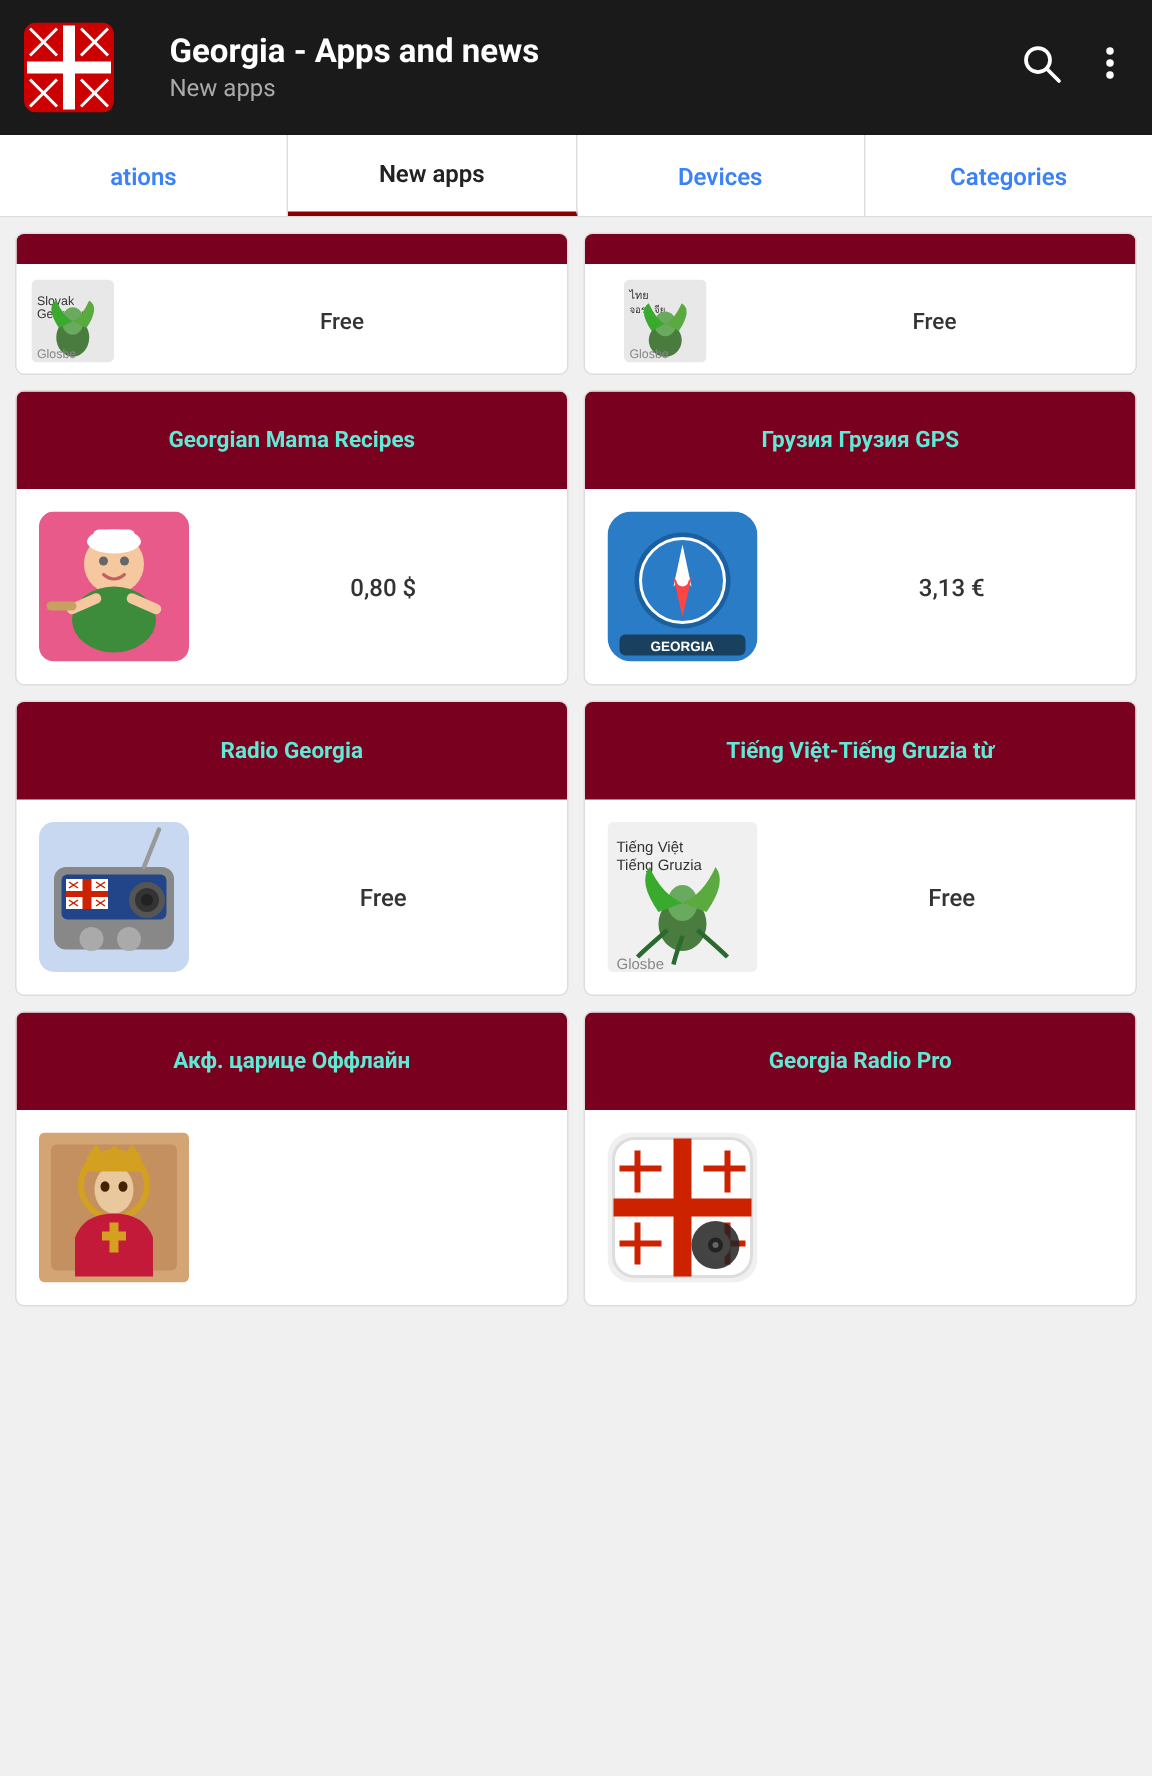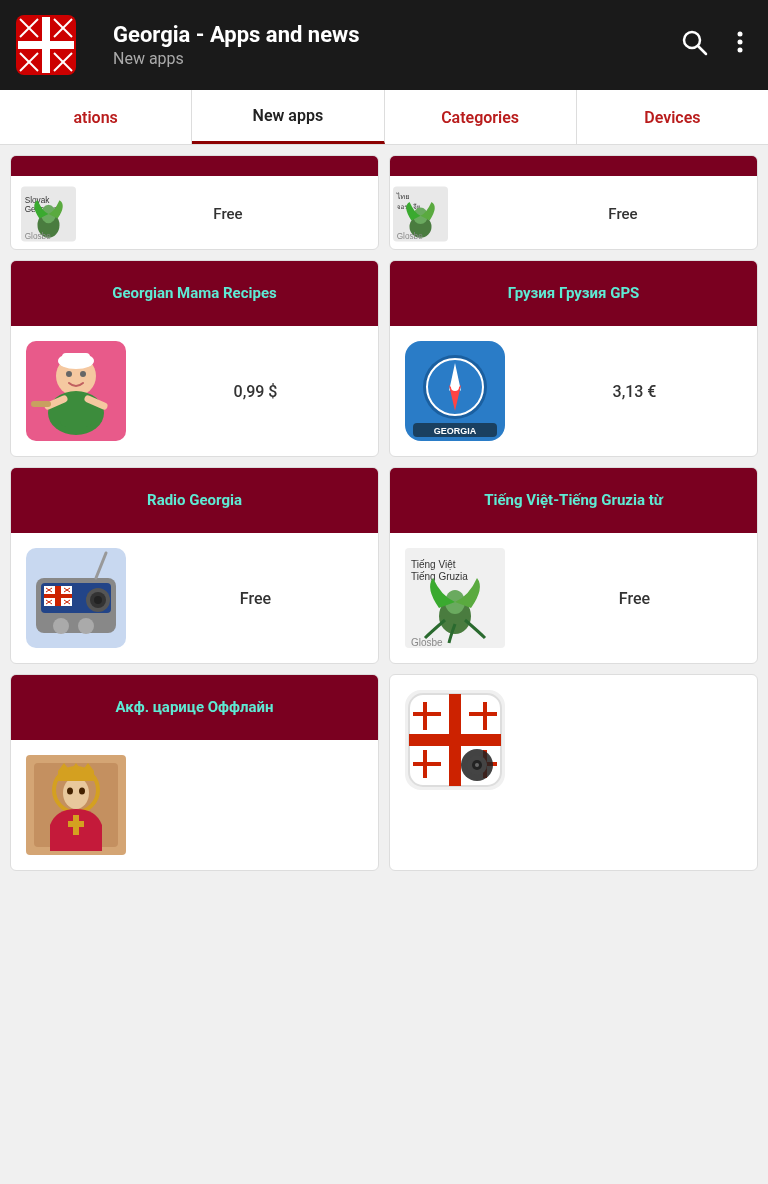--- a/index.html
+++ b/index.html
@@ -59,21 +59,21 @@
       border-bottom: 1px solid #ddd;
       overflow: hidden;
     }
     .tab-item {
       flex: 1;
       display: flex;
       align-items: center;
       justify-content: center;
       font-size: 16px;
       font-weight: 600;
-      color: #b91c1c;
+      color: #3b82f6;
       border-right: 1px solid #ddd;
       cursor: pointer;
       padding: 0 8px;
       text-align: center;
     }
     .tab-item.active {
       color: #222;
       border-bottom: 3px solid #8b0000;
     }
     .tab-item:last-child {
@@ -189,24 +189,24 @@
 </div>
 
 <div class="tab-bar">
   <div class="tab-item">
     <span>ations</span>
   </div>
   <div class="tab-item active">
     <span>New apps</span>
   </div>
   <div class="tab-item">
+    <span>Devices</span>
+  </div>
+  <div class="tab-item">
     <span>Categories</span>
-  </div>
-  <div class="tab-item">
-    <span>Devices</span>
   </div>
 </div>
 
 <div style="padding: 10px; display: grid; grid-template-columns: 1fr 1fr; gap: 10px;">
 
   <div class="app-card" style="height:95px;">
     <div class="app-card-partial-header" style="background:#7a0020; height:20px;"></div>
     <div class="app-card-partial-body" style="display:flex; align-items:center; padding:2px 10px; height:75px;">
       <div class="app-icon-partial">
         <svg width="60" height="60" viewBox="0 0 60 60">
@@ -221,21 +221,21 @@
           <path d="M40 35 Q50 20 42 15 Q36 28 30 30" fill="#5aaa3f"></path>
           <text x="4" y="57" font-size="9" fill="#888" font-family="Arial">Glosbe</text>
         </svg>
       </div>
       <div class="app-price" style="font-size:15px; color:#333; text-align:center; flex:1;">Free</div>
     </div>
   </div>
 
   <div class="app-card" style="height:95px;">
     <div class="app-card-partial-header" style="background:#7a0020; height:20px;"></div>
-    <div class="app-card-partial-body" style="display:flex; padding:6px 3px; height:75px;gap:32px;">
+    <div class="app-card-partial-body" style="display:flex; padding:6px 26px; height:75px;gap:32px;">
       <div class="app-icon-partial">
         <svg width="60" height="60" viewBox="0 0 60 60">
           <rect width="60" height="60" rx="4" fill="#e8e8e8"></rect>
           <text x="4" y="14" font-size="8" fill="#333" font-family="Arial">ไทย</text>
           <text x="4" y="24" font-size="7" fill="#333" font-family="Arial">จอร...จีย</text>
           <ellipse cx="30" cy="44" rx="12" ry="12" fill="#4a7c3f"></ellipse>
           <ellipse cx="30" cy="32" rx="8" ry="9" fill="#6aaa5f"></ellipse>
           <path d="M20 37 Q10 22 18 17 Q24 30 30 32" fill="#3aaa2f"></path>
           <path d="M40 37 Q50 22 42 17 Q36 30 30 32" fill="#5aaa3f"></path>
           <text x="4" y="57" font-size="9" fill="#888" font-family="Arial">Glosbe</text>
@@ -265,21 +265,21 @@
           <rect x="5" y="60" width="20" height="6" rx="3" fill="#c8a060"></rect>
 
           <circle cx="43" cy="33" r="3" fill="#666"></circle>
           <circle cx="57" cy="33" r="3" fill="#666"></circle>
           <path d="M43 42 Q50 48 57 42" stroke="#c06060" stroke-width="2" fill="none" stroke-linecap="round"></path>
 
           <ellipse cx="50" cy="20" rx="18" ry="8" fill="#fff"></ellipse>
           <rect x="36" y="12" width="28" height="10" rx="4" fill="#fff"></rect>
         </svg>
       </div>
-      <div class="app-price">0,99 $</div>
+      <div class="app-price">0,80 $</div>
     </div>
   </div>
 
   <div class="app-card">
     <div class="app-card-header">
       <div class="app-card-title">Грузия Грузия GPS</div>
     </div>
     <div class="app-card-body">
       <div class="app-icon-container">
         <svg width="100" height="100" viewBox="0 0 100 100">
@@ -396,20 +396,23 @@
           <rect x="42" y="66" width="16" height="6" fill="#d4a020"></rect>
 
           <ellipse cx="44" cy="36" rx="3" ry="3.5" fill="#442200"></ellipse>
           <ellipse cx="56" cy="36" rx="3" ry="3.5" fill="#442200"></ellipse>
         </svg>
       </div>
     </div>
   </div>
 
   <div class="app-card">
+    <div class="app-card-header">
+      <div class="app-card-title">Georgia Radio Pro</div>
+    </div>
     <div class="app-card-body">
       <div class="app-icon-container">
         <svg width="100" height="100" viewBox="0 0 100 100">
           <rect width="100" height="100" rx="16" fill="#f0f0f0"></rect>
           <rect x="4" y="4" width="92" height="92" rx="14" fill="white" stroke="#ddd" stroke-width="2"></rect>
 
           <rect x="44" y="4" width="12" height="92" fill="#cc2200"></rect>
           <rect x="4" y="44" width="92" height="12" fill="#cc2200"></rect>
 
           <rect x="18" y="12" width="4" height="28" fill="#cc2200"></rect>

